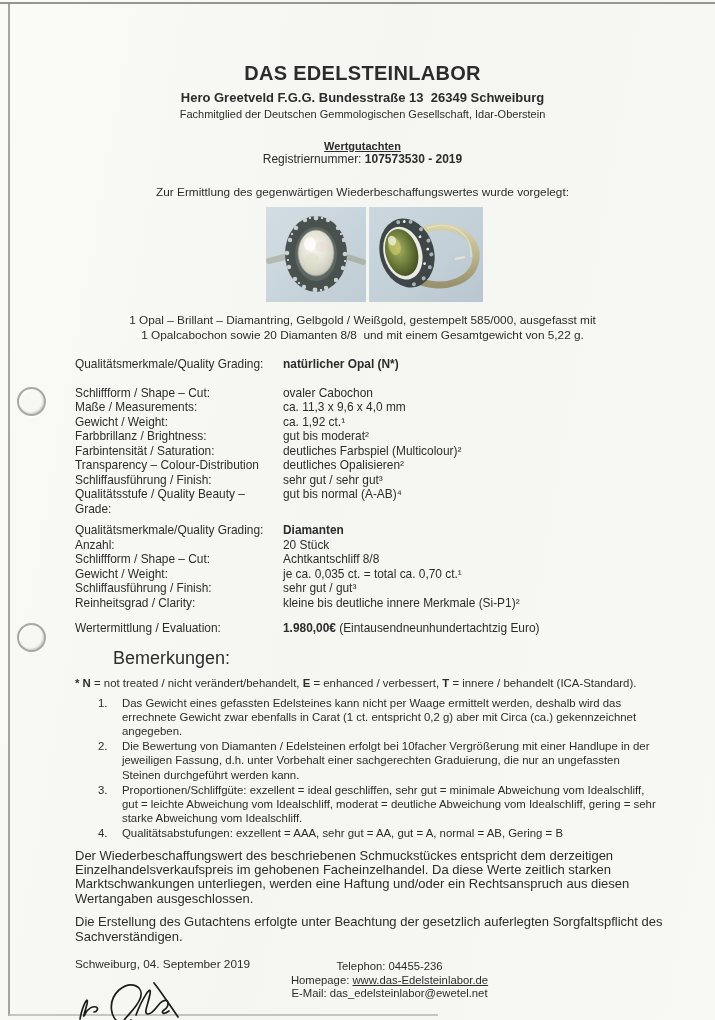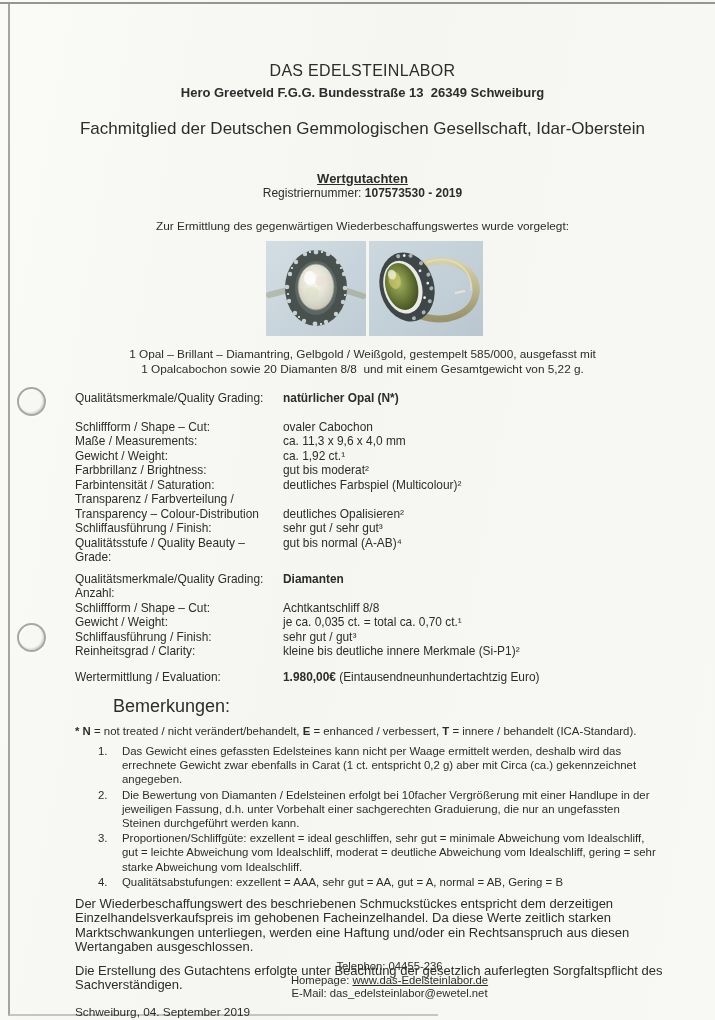--- a/index.html
+++ b/index.html
@@ -24,24 +24,24 @@
   }
   .hole-top    { top:387px; }
   .hole-bottom { top:623px; }
 
   .content { position:absolute; left:10px; top:4px; width:705px; }
 
   .center { text-align:center; }
   .bold   { font-weight:bold; }
   .prewrap{ white-space:pre-wrap; }
 
-  .lab-name   { margin-top:58px; font-size:16px; font-weight:normal; letter-spacing:.3px; }
+  .lab-name   { margin-top:58px; font-size:20px; font-weight:bold; letter-spacing:.3px; }
   .address    { margin-top:5px;  font-size:13px;   font-weight:bold; }
-  .membership { margin-top:19px;  font-size:17px; }
-  .doc-title  { margin-top:32px; font-size:13px; font-weight:bold; }
+  .membership { margin-top:3px;  font-size:11px; }
+  .doc-title  { margin-top:20px; font-size:11px; font-weight:bold; }
   .doc-title span { text-decoration:underline; }
   .registration { font-size:12px; }
   .intro        { margin-top:19px; font-size:11.8px; }
 
   .photos { margin-top:8px; display:flex; justify-content:center; gap:3px; padding-left:24px; }
   .photos svg { display:block; }
 
   .desc { margin-top:11px; font-size:11.8px; line-height:14.5px; }
 
   .grading { margin-left:65px; margin-right:55px; font-size:11.9px; line-height:14.5px; }
@@ -212,44 +212,41 @@
         </div>
       <div class="row">
           <span class="lbl">Farbbrillanz / Brightness:</span>
           <span class="val">gut bis moderat²</span>
         </div>
       <div class="row">
           <span class="lbl">Farbintensität / Saturation:</span>
           <span class="val">deutliches Farbspiel (Multicolour)²</span>
         </div>
       <div class="row">
-          <span class="lbl">Transparenz / Farbverteilung /</span>
-          <span class="val"></span>
-        </div>
-      <div class="row">
           <span class="lbl">Transparency – Colour-Distribution</span>
           <span class="val">deutliches Opalisieren²</span>
         </div>
       <div class="row">
           <span class="lbl">Schliffausführung / Finish:</span>
           <span class="val">sehr gut / sehr gut³</span>
         </div>
       <div class="row">
           <span class="lbl">Qualitätsstufe / Quality Beauty – Grade:</span>
           <span class="val">gut bis normal (A-AB)⁴</span>
         </div>
     </div>
 
     <div class="grading sec-diamond">
       <div class="row">
         <span class="lbl">Qualitätsmerkmale/Quality Grading:</span>
         <span class="val bold">Diamanten</span>
       </div>
       <div class="row">
           <span class="lbl">Anzahl:</span>
+          <span class="val">20 Stück</span>
         </div>
       <div class="row">
           <span class="lbl">Schliffform / Shape – Cut:</span>
           <span class="val">Achtkantschliff 8/8</span>
         </div>
       <div class="row">
           <span class="lbl">Gewicht / Weight:</span>
           <span class="val">je ca. 0,035 ct. = total ca. 0,70 ct.¹</span>
         </div>
       <div class="row">

